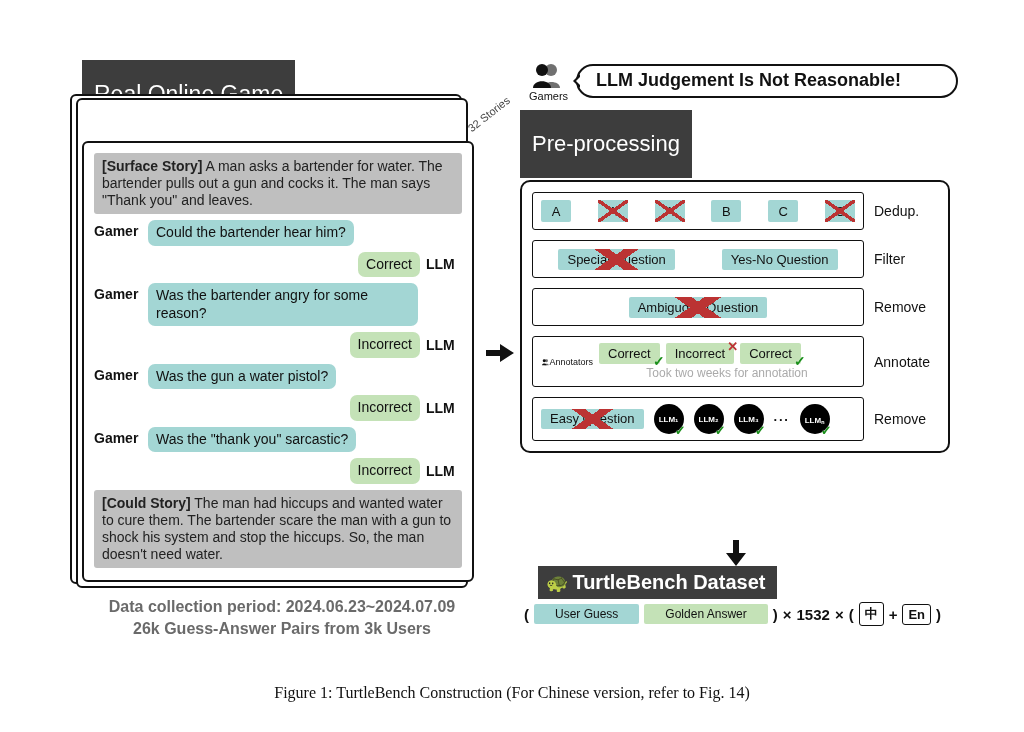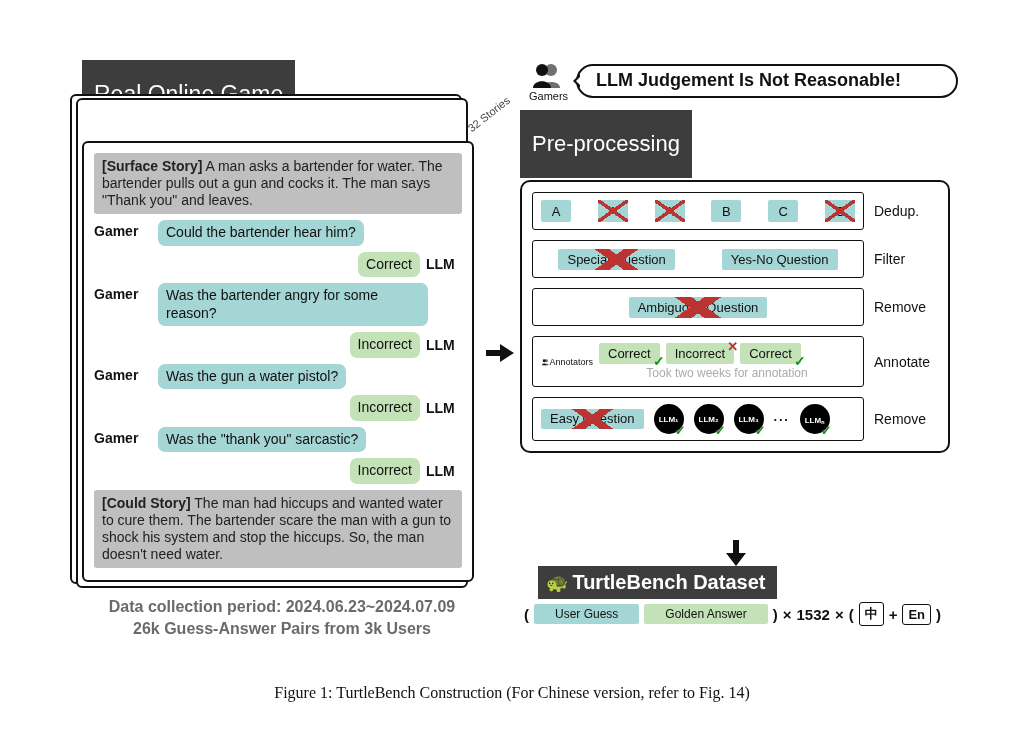--- a/index.html
+++ b/index.html
@@ -67,21 +67,21 @@
     border-radius: 3px;
     padding: 5px 8px;
     font-size: 14px;
     line-height: 1.22;
     color: #222;
   }
   .story-box b { font-weight: 700; }
   .qa-row {
     display: flex;
     align-items: flex-start;
-    gap: 10px;
+    gap: 0;
     font-size: 14px;
   }
   .who {
     font-weight: 700;
     width: 54px;
     padding-top: 3px;
   }
   .bubble {
     border-radius: 7px;
     padding: 4px 8px;

